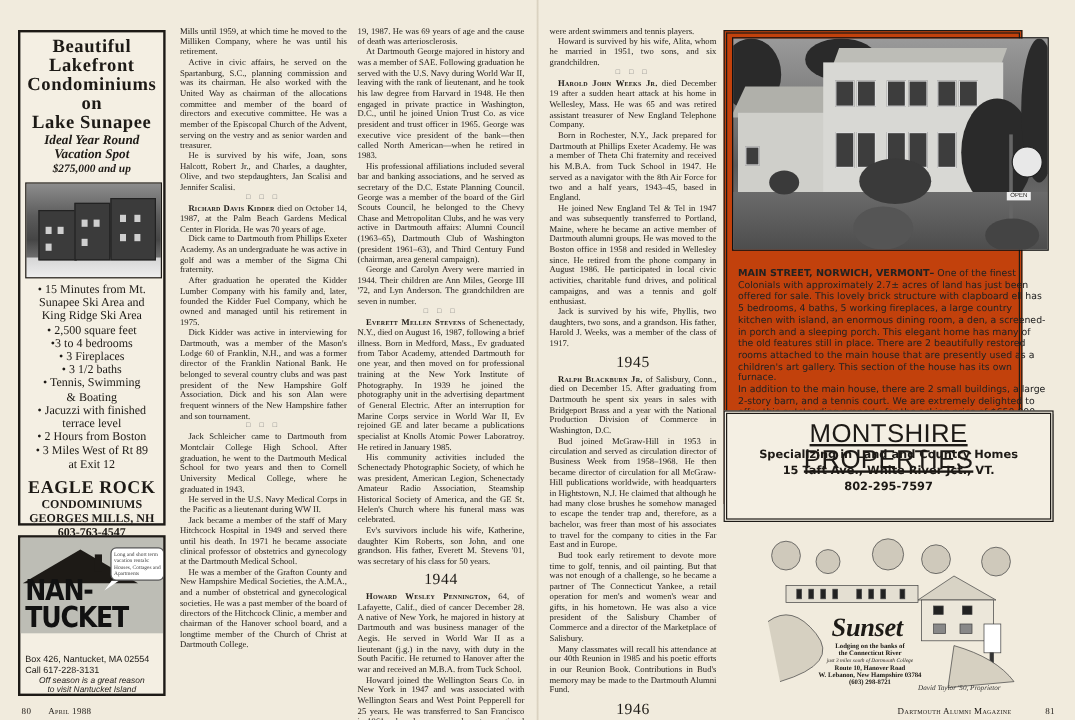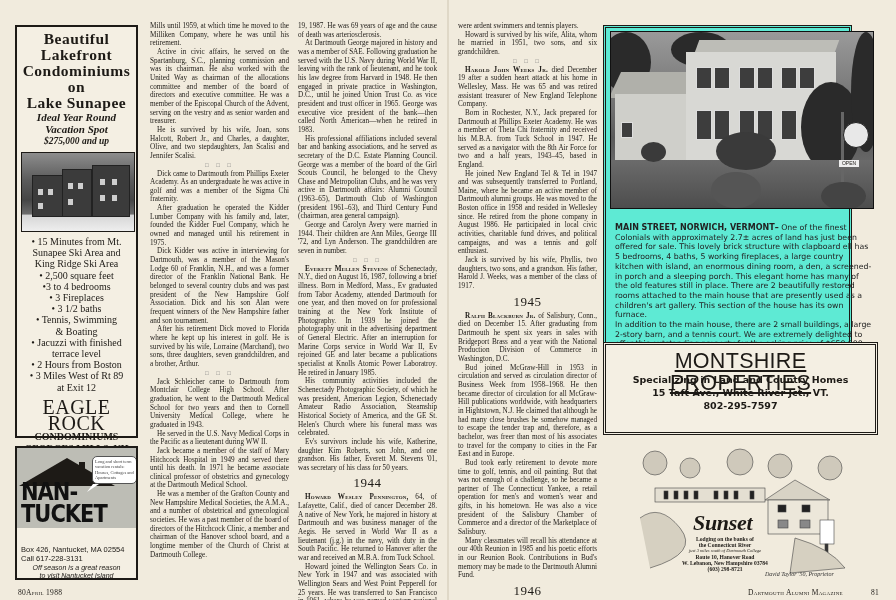--- a/index.html
+++ b/index.html
@@ -24,21 +24,21 @@
   .ad-eagle .price { font-style: italic; font-weight: bold; font-size: 9.5px; line-height: 12px; }
   .ad-eagle .photo {
     margin: 5px auto 4px; width: 112px; height: 78px; border: 1px solid #1d1a16;
     background: linear-gradient(180deg, #8d8d8d 0%, #5b5b5b 35%, #454545 60%, #6b6b6b 78%, #d6d6d6 80%, #eeeeee 100%);
     position: relative; overflow: hidden;
   }
   .photo .bldg { position: absolute; background: #3b3b3b; border: 1px solid #222; }
   .photo .win { position: absolute; background: #cfcfcf; width: 5px; height: 6px; }
   .ad-eagle .features { font-size: 10px; line-height: 11.2px; margin-top: 3px; }
   .ad-eagle .features div { margin: 0; }
-  .ad-eagle .brand { font-weight: normal; font-size: 20px; line-height: 16px; margin-top: 6px; letter-spacing: 0.5px; }
+  .ad-eagle .brand { font-weight: bold; font-size: 15px; line-height: 16px; margin-top: 6px; letter-spacing: 0.5px; }
   .ad-eagle .brand2 { font-weight: bold; font-size: 10px; line-height: 12px; }
   .ad-eagle .brand3 { font-weight: bold; font-size: 10px; line-height: 11px; }
 
   .ad-nantucket {
     position: absolute; left: 15px; top: 446px; width: 123px; height: 134px;
     border: 2px solid #1d1a16; background: #f4efe3; box-sizing: border-box; overflow: hidden;
   }
   .ad-nantucket .art { position: absolute; left: 0; top: 0; width: 119px; height: 80px; }
   .ad-nantucket .bubble {
     position: absolute; left: 75px; top: 8px; width: 45px; height: 28px;
@@ -61,21 +61,21 @@
   .col .sc { font-variant: small-caps; font-weight: bold; letter-spacing: 0.2px; }
   .col .sep { text-align: center; font-size: 6px; line-height: 7px; color: #777; letter-spacing: 3px; margin: 1px 0; }
   .col .year { text-align: center; font-size: 13px; line-height: 15px; margin: 3px 0 3px; letter-spacing: 0.5px; }
   .col1 { left: 150px; }
   .col2 { left: 298px; }
   .col3 { left: 458px; }
 
   
   .ad-montshire {
     position: absolute; left: 603px; top: 25px; width: 249px; height: 395px;
-    border: 3px double #1d1a16; box-sizing: border-box; background: #5eead4;
+    border: 3px double #1d1a16; box-sizing: border-box; background: #c2410c;
   }
   .ad-montshire .photo {
     position: absolute; left: 4px; top: 3px; width: 262px; height: 176px;
     background: linear-gradient(180deg, #9a9a9a 0%, #6e6e6e 45%, #5a5a5a 60%, #808080 100%);
     overflow: hidden; border: 1px solid #111;
   }
   .mp .house { position: absolute; left: 75px; top: 20px; width: 150px; height: 110px; background: #d8d8d4; }
   .mp .roof { position: absolute; left: 85px; top: 8px; width: 140px; height: 18px; background: #bdbdb7; transform: skewX(-20deg); }
   .mp .wing { position: absolute; left: 4px; top: 62px; width: 80px; height: 70px; background: #cfcfca; }
   .mp .wingroof { position: absolute; left: 4px; top: 40px; width: 85px; height: 26px; background: #b0b0aa; transform: skewX(-25deg); }
@@ -102,21 +102,21 @@
 
   
   .ad-sunset { position: absolute; left: 630px; top: 448px; width: 225px; height: 132px; }
   .ad-sunset svg { position: absolute; left: 0; top: 0; }
   .ad-sunset .name { position: absolute; left: 63px; top: 62px; font-family: "Liberation Serif", serif; font-weight: bold; font-style: italic; font-size: 22px; letter-spacing: -0.3px; }
   .ad-sunset .line { position: absolute; left: 50px; width: 90px; text-align: center; font-size: 5.6px; line-height: 6.2px; font-weight: bold; }
   .ad-sunset .prop { position: absolute; left: 135px; top: 123px; font-style: italic; font-size: 6px; color: #333; }
 
   
   .folio-left { position: absolute; left: 18px; top: 588px; font-size: 7.5px; letter-spacing: 0.3px; }
-  .folio-left .month { font-variant: small-caps; }
+  .folio-left .month { margin-left: 14px; font-variant: small-caps; }
   .folio-right { position: absolute; left: 748px; top: 588px; font-size: 7.5px; letter-spacing: 0.3px; font-variant: small-caps; }
   .folio-right .num { margin-left: 28px; font-variant: normal; }
 </style>
 </head>
 <body>
 
 <div class="page-spread">
 
   <div class="gutter"></div>
 
@@ -186,24 +186,24 @@
       <div>Off season is a great reason</div>
       <div>to visit Nantucket Island</div>
     </div>
   </div>
 
   <div class="col col1">
     <p class="noindent">Mills until 1959, at which time he moved to the Milliken Company, where he was until his retirement.</p>
     <p>Active in civic affairs, he served on the Spartanburg, S.C., planning commission and was its chairman. He also worked with the United Way as chairman of the allocations committee and member of the board of directors and executive committee. He was a member of the Episcopal Church of the Advent, serving on the vestry and as senior warden and treasurer.</p>
     <p>He is survived by his wife, Joan, sons Halcott, Robert Jr., and Charles, a daughter, Olive, and two stepdaughters, Jan Scalisi and Jennifer Scalisi.</p>
     <div class="sep">□ □ □</div>
+    <p><span class="sc">Richard Davis Kidder</span> <span>died on October 14, 1987, at the Palm Beach Gardens Medical Center in Florida. He was 70 years of age.</span></p>
     <p>Dick came to Dartmouth from Phillips Exeter Academy. As an undergraduate he was active in golf and was a member of the Sigma Chi fraternity.</p>
     <p>After graduation he operated the Kidder Lumber Company with his family and, later, founded the Kidder Fuel Company, which he owned and managed until his retirement in 1975.</p>
     <p>Dick Kidder was active in interviewing for Dartmouth, was a member of the Mason's Lodge 60 of Franklin, N.H., and was a former director of the Franklin National Bank. He belonged to several country clubs and was past president of the New Hampshire Golf Association. Dick and his son Alan were frequent winners of the New Hampshire father and son tournament.</p>
-    <p>After his retirement Dick moved to Florida where he kept up his interest in golf. He is survived by his wife, Lorraine (Marchand), two sons, three daughters, seven grandchildren, and a brother, Arthur.</p>
     <div class="sep">□ □ □</div>
     <p>Jack Schleicher came to Dartmouth from Montclair College High School. After graduation, he went to the Dartmouth Medical School for two years and then to Cornell University Medical College, where he graduated in 1943.</p>
     <p>He served in the U.S. Navy Medical Corps in the Pacific as a lieutenant during WW II.</p>
     <p>Jack became a member of the staff of Mary Hitchcock Hospital in 1949 and served there until his death. In 1971 he became associate clinical professor of obstetrics and gynecology at the Dartmouth Medical School.</p>
     <p>He was a member of the Grafton County and New Hampshire Medical Societies, the A.M.A., and a number of obstetrical and gynecological societies. He was a past member of the board of directors of the Hitchcock Clinic, a member and chairman of the Hanover school board, and a longtime member of the Church of Christ at Dartmouth College.</p>
 
   </div>
 
   <div class="col col2">
     <p class="noindent">19, 1987. He was 69 years of age and the cause of death was arteriosclerosis.</p>

